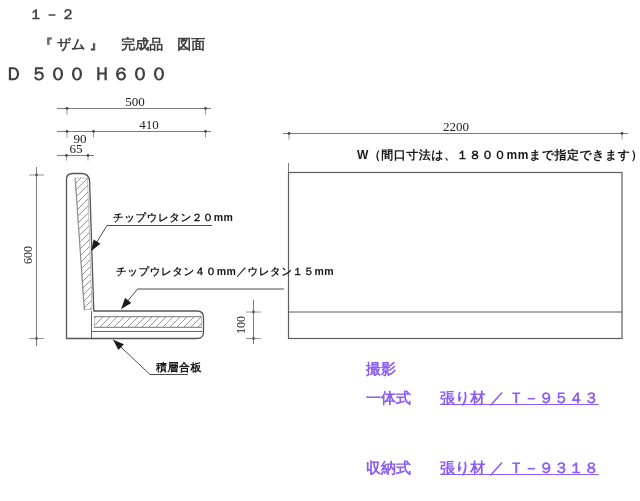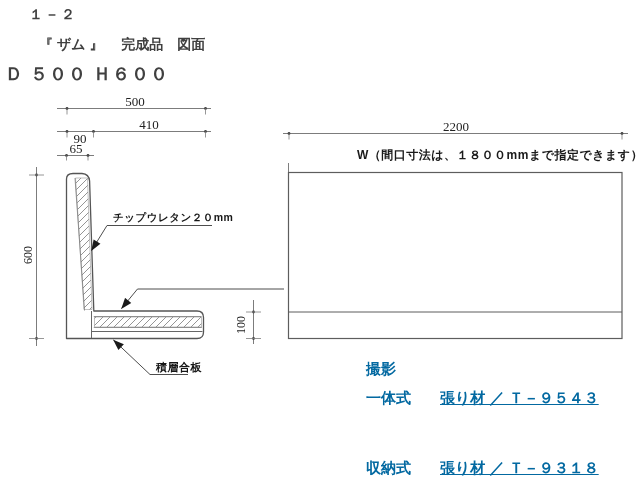--- a/index.html
+++ b/index.html
@@ -23,21 +23,21 @@
   .d65{left:62px;top:141px;width:28px;}
   .d1200{left:436px;top:119px;width:40px;}
   .rot{transform:rotate(-90deg);transform-origin:50% 50%;height:14px;line-height:14px;font-size:12px;}
   .d600{left:14px;top:248px;width:28px;}
   .d100{left:227px;top:318px;width:28px;}
   .lbl{font-weight:700;font-size:10.5px;color:#161616;letter-spacing:0.5px;}
   .lbl1{left:113px;top:211px;}
   .lbl2{left:116px;top:265px;}
   .lbl3{left:156px;top:360px;font-size:11px;}
   .wnote{left:357px;top:147px;font-weight:700;font-size:12px;letter-spacing:0.5px;}
-  .spec{font-weight:700;font-size:15px;color:#0369a1;}
+  .spec{font-weight:700;font-size:15px;color:#8b5cf6;}
   .spec-head{left:366px;top:360px;}
   .spec-row1{left:366px;top:389px;}
   .spec-row2{left:366px;top:459px;}
   .spec .mat{margin-left:29px;text-decoration:underline;}
 </style>
 </head>
 <body>
 
 <div id="sheet">
 
@@ -122,20 +122,21 @@
 
   <div class="txt dim d500">500</div>
   <div class="txt dim d90">90</div>
   <div class="txt dim d410">410</div>
   <div class="txt dim d65">65</div>
   <div class="txt dim rot d600">600</div>
   <div class="txt dim d1200">2200</div>
   <div class="txt dim rot d100">100</div>
 
   <div class="txt lbl lbl1">チップウレタン２０mm</div>
+  <div class="txt lbl lbl2">チップウレタン４０mm／ウレタン１５mm</div>
   <div class="txt lbl lbl3">積層合板</div>
 
   <div class="txt wnote">W（間口寸法は、１８００mmまで指定できます）</div>
 
   <div class="txt spec spec-head">撮影</div>
   <div class="txt spec spec-row1">
     <span>一体式</span><span class="mat">張り材 ／ Ｔ－９５４３</span>
   </div>
   <div class="txt spec spec-row2">
     <span>収納式</span><span class="mat">張り材 ／ Ｔ－９３１８</span>

